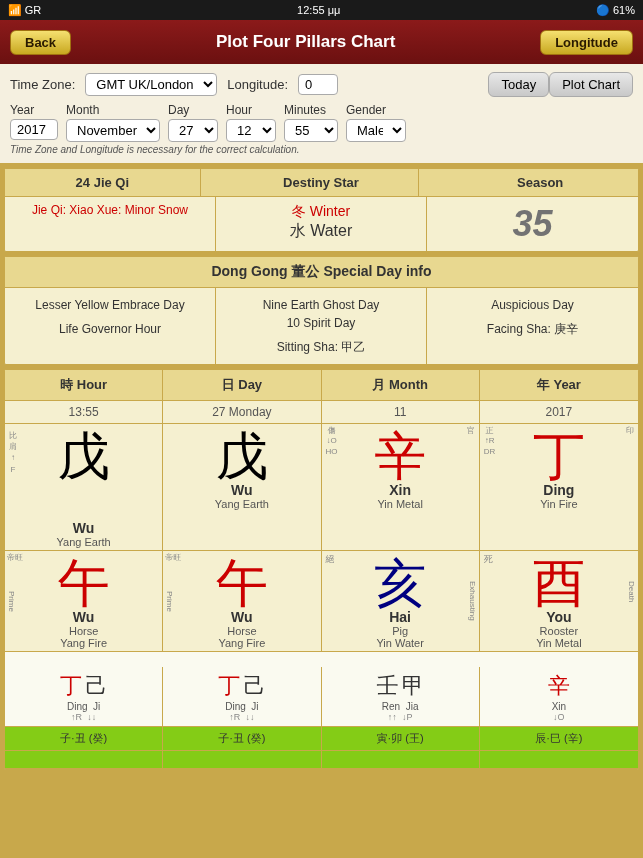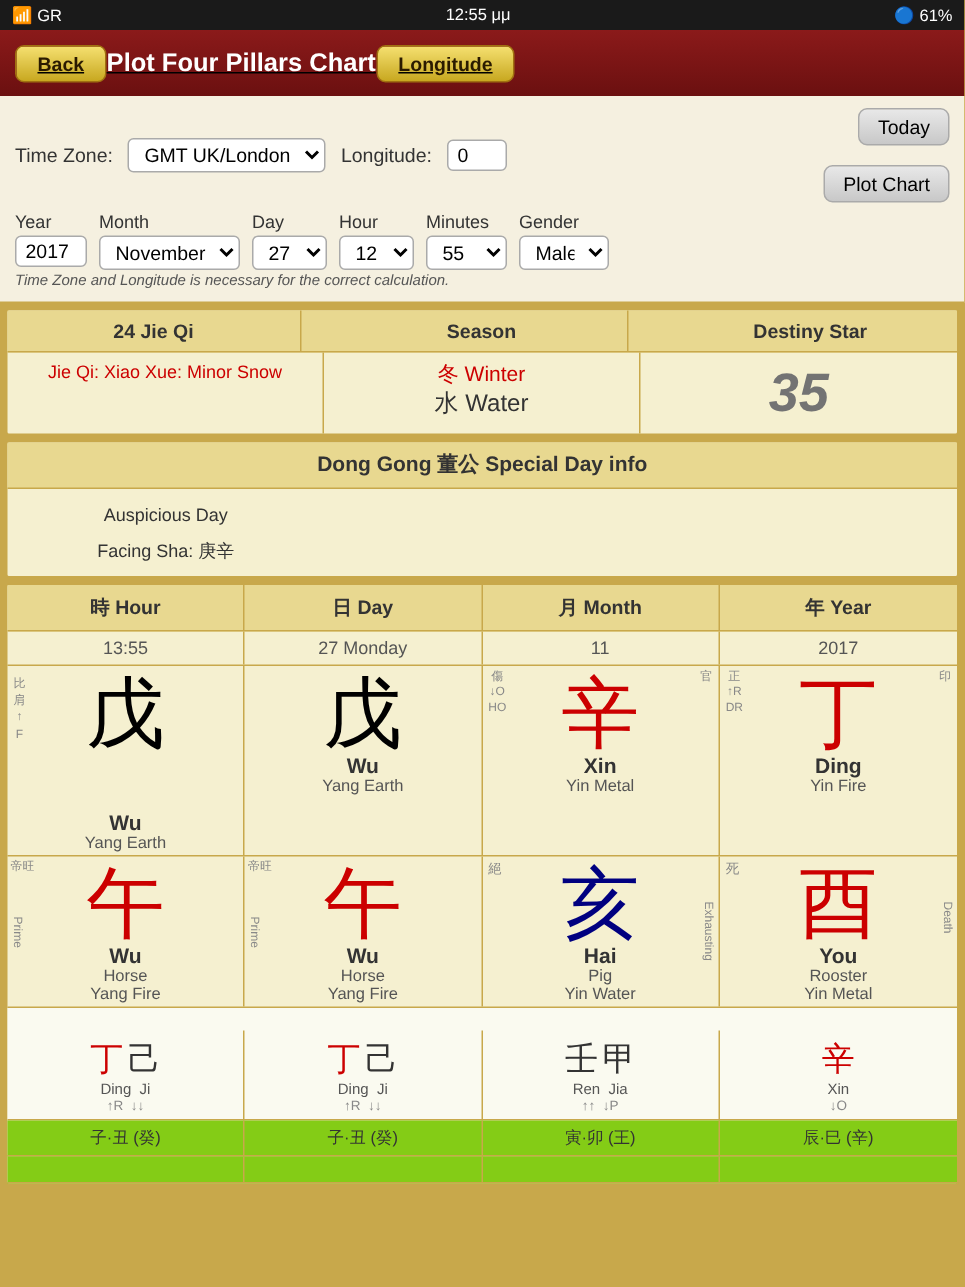--- a/index.html
+++ b/index.html
@@ -15,23 +15,23 @@
       align-items: center;
       padding: 3px 8px;
       height: 20px;
     }
 
     
     .nav-bar {
       background: linear-gradient(180deg, #8b1a1a 0%, #6b1010 100%);
       display: flex;
       align-items: center;
+      justify-content: space-between;
       padding: 6px 10px;
       height: 44px;
-      text-decoration: underline;
     }
     .nav-btn {
       background: linear-gradient(180deg, #f5e070 0%, #c8a820 100%);
       border: 1px solid #a07010;
       border-radius: 6px;
       padding: 4px 14px;
       font-size: 13px;
       font-weight: bold;
       color: #2a1a00;
       cursor: pointer;
@@ -96,22 +96,21 @@
       background: linear-gradient(180deg, #e8e8e8, #c8c8c8);
       border: 1px solid #aaa;
       border-radius: 6px;
       padding: 4px 12px;
       font-size: 13px;
       cursor: pointer;
       text-align: center;
     }
     .buttons-col {
       display: flex;
-      flex-direction: column;
-      gap: 13px;
+      gap: 0;
       margin-left: auto;
     }
     .note-text {
       font-size: 10px;
       color: #555;
       font-style: italic;
       padding: 2px 0 4px;
     }
 
     
@@ -335,38 +334,47 @@
         <option>Male</option>
       </select>
     </div>
   </div>
   <div class="note-text">Time Zone and Longitude is necessary for the correct calculation.</div>
 </div>
 
 <div class="section-jieqi">
   <div class="jieqi-header">
     <div class="jieqi-cell">24 Jie Qi</div>
+    <div class="jieqi-cell">Destiny Star</div>
     <div class="jieqi-cell">Season</div>
-    <div class="jieqi-cell">Destiny Star</div>
   </div>
   <div class="jieqi-body">
     <div class="jieqi-val red-text">Jie Qi: Xiao Xue: Minor Snow</div>
     <div class="jieqi-val">
       <div class="red-text" style="font-size:14px;">冬 Winter</div>
       <div style="font-size:16px;color:#333;">水 Water</div>
     </div>
     <div class="jieqi-val">
       <span class="purple-text">35</span>
     </div>
   </div>
 </div>
 
 <div class="section-donggong">
   <div class="dg-title">Dong Gong 董公 Special Day info</div>
   <div class="dg-body">
+    <div class="dg-cell">
+      <div>Lesser Yellow Embrace Day</div>
+      <div style="margin-top:6px;">Life Governor Hour</div>
+    </div>
+    <div class="dg-cell">
+      <div>Nine Earth Ghost Day</div>
+      <div>10 Spirit Day</div>
+      <div style="margin-top:6px;">Sitting Sha: 甲乙</div>
+    </div>
     <div class="dg-cell">
       <div>Auspicious Day</div>
       <div style="margin-top:6px;">Facing Sha: 庚辛</div>
     </div>
   </div>
 </div>
 
 <div class="section-chart">
 
   <div class="chart-header">

